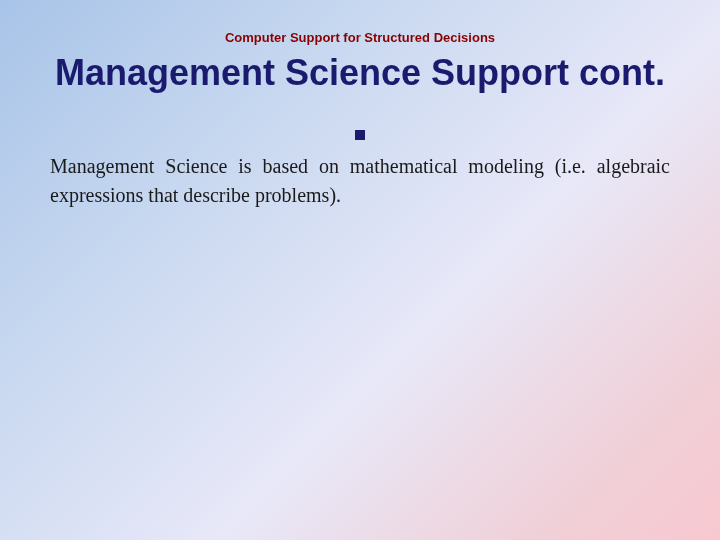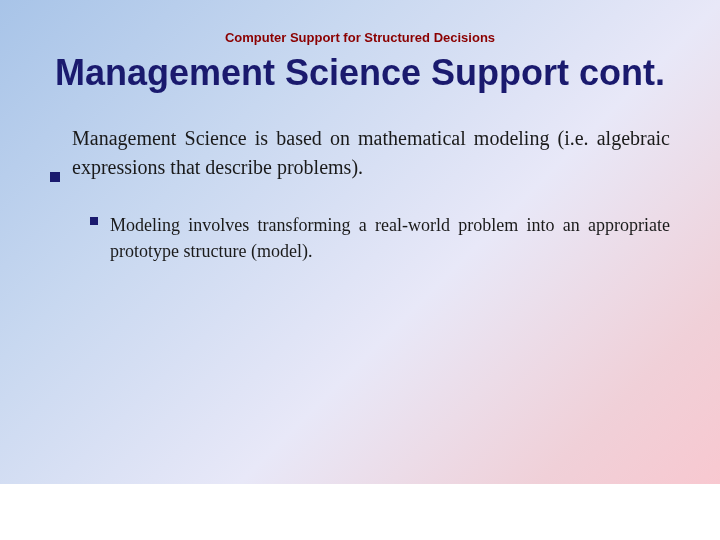--- a/index.html
+++ b/index.html
@@ -10,21 +10,21 @@
 
     body {
       width: 720px;
       height: 540px;
       overflow: hidden;
       font-family: 'Times New Roman', Times, serif;
     }
 
     .slide {
       width: 720px;
-      height: 484px;
+      height: 540px;
       background: linear-gradient(135deg, #a8c4e8 0%, #c8d8f0 30%, #e8e8f8 60%, #f0d0d8 85%, #f8c8d0 100%);
       position: relative;
       padding: 30px 50px 30px 50px;
     }
 
     .subtitle {
       font-size: 13px;
       color: #8B0000;
       font-weight: bold;
       text-align: center;
@@ -43,22 +43,23 @@
     }
 
     .content-area {
       display: flex;
       flex-direction: column;
       gap: 20px;
     }
 
     .bullet-item {
       display: flex;
-      align-items: flex-end;
+      align-items: center;
       gap: 12px;
+      flex-direction: column;
     }
 
     .bullet-square {
       width: 10px;
       height: 10px;
       background-color: #1a1a6e;
       flex-shrink: 0;
       margin-top: 6px;
     }
 
@@ -99,19 +100,15 @@
   <div class="subtitle">Computer Support for Structured Decisions</div>
   <div class="main-title">Management Science Support cont.</div>
 
   <div class="content-area">
 
     <div class="bullet-item">
       <div class="bullet-square"></div>
       <div class="bullet-text">Management Science is based on mathematical modeling (i.e. algebraic expressions that describe problems).</div>
     </div>
 
-    <div class="sub-bullet-item">
-      <div class="bullet-square-small"></div>
-      <div class="sub-bullet-text">Modeling involves transforming a real-world problem into an appropriate prototype structure (model).</div>
-    </div>
 
   </div>
 </div>
 
 </body></html>

